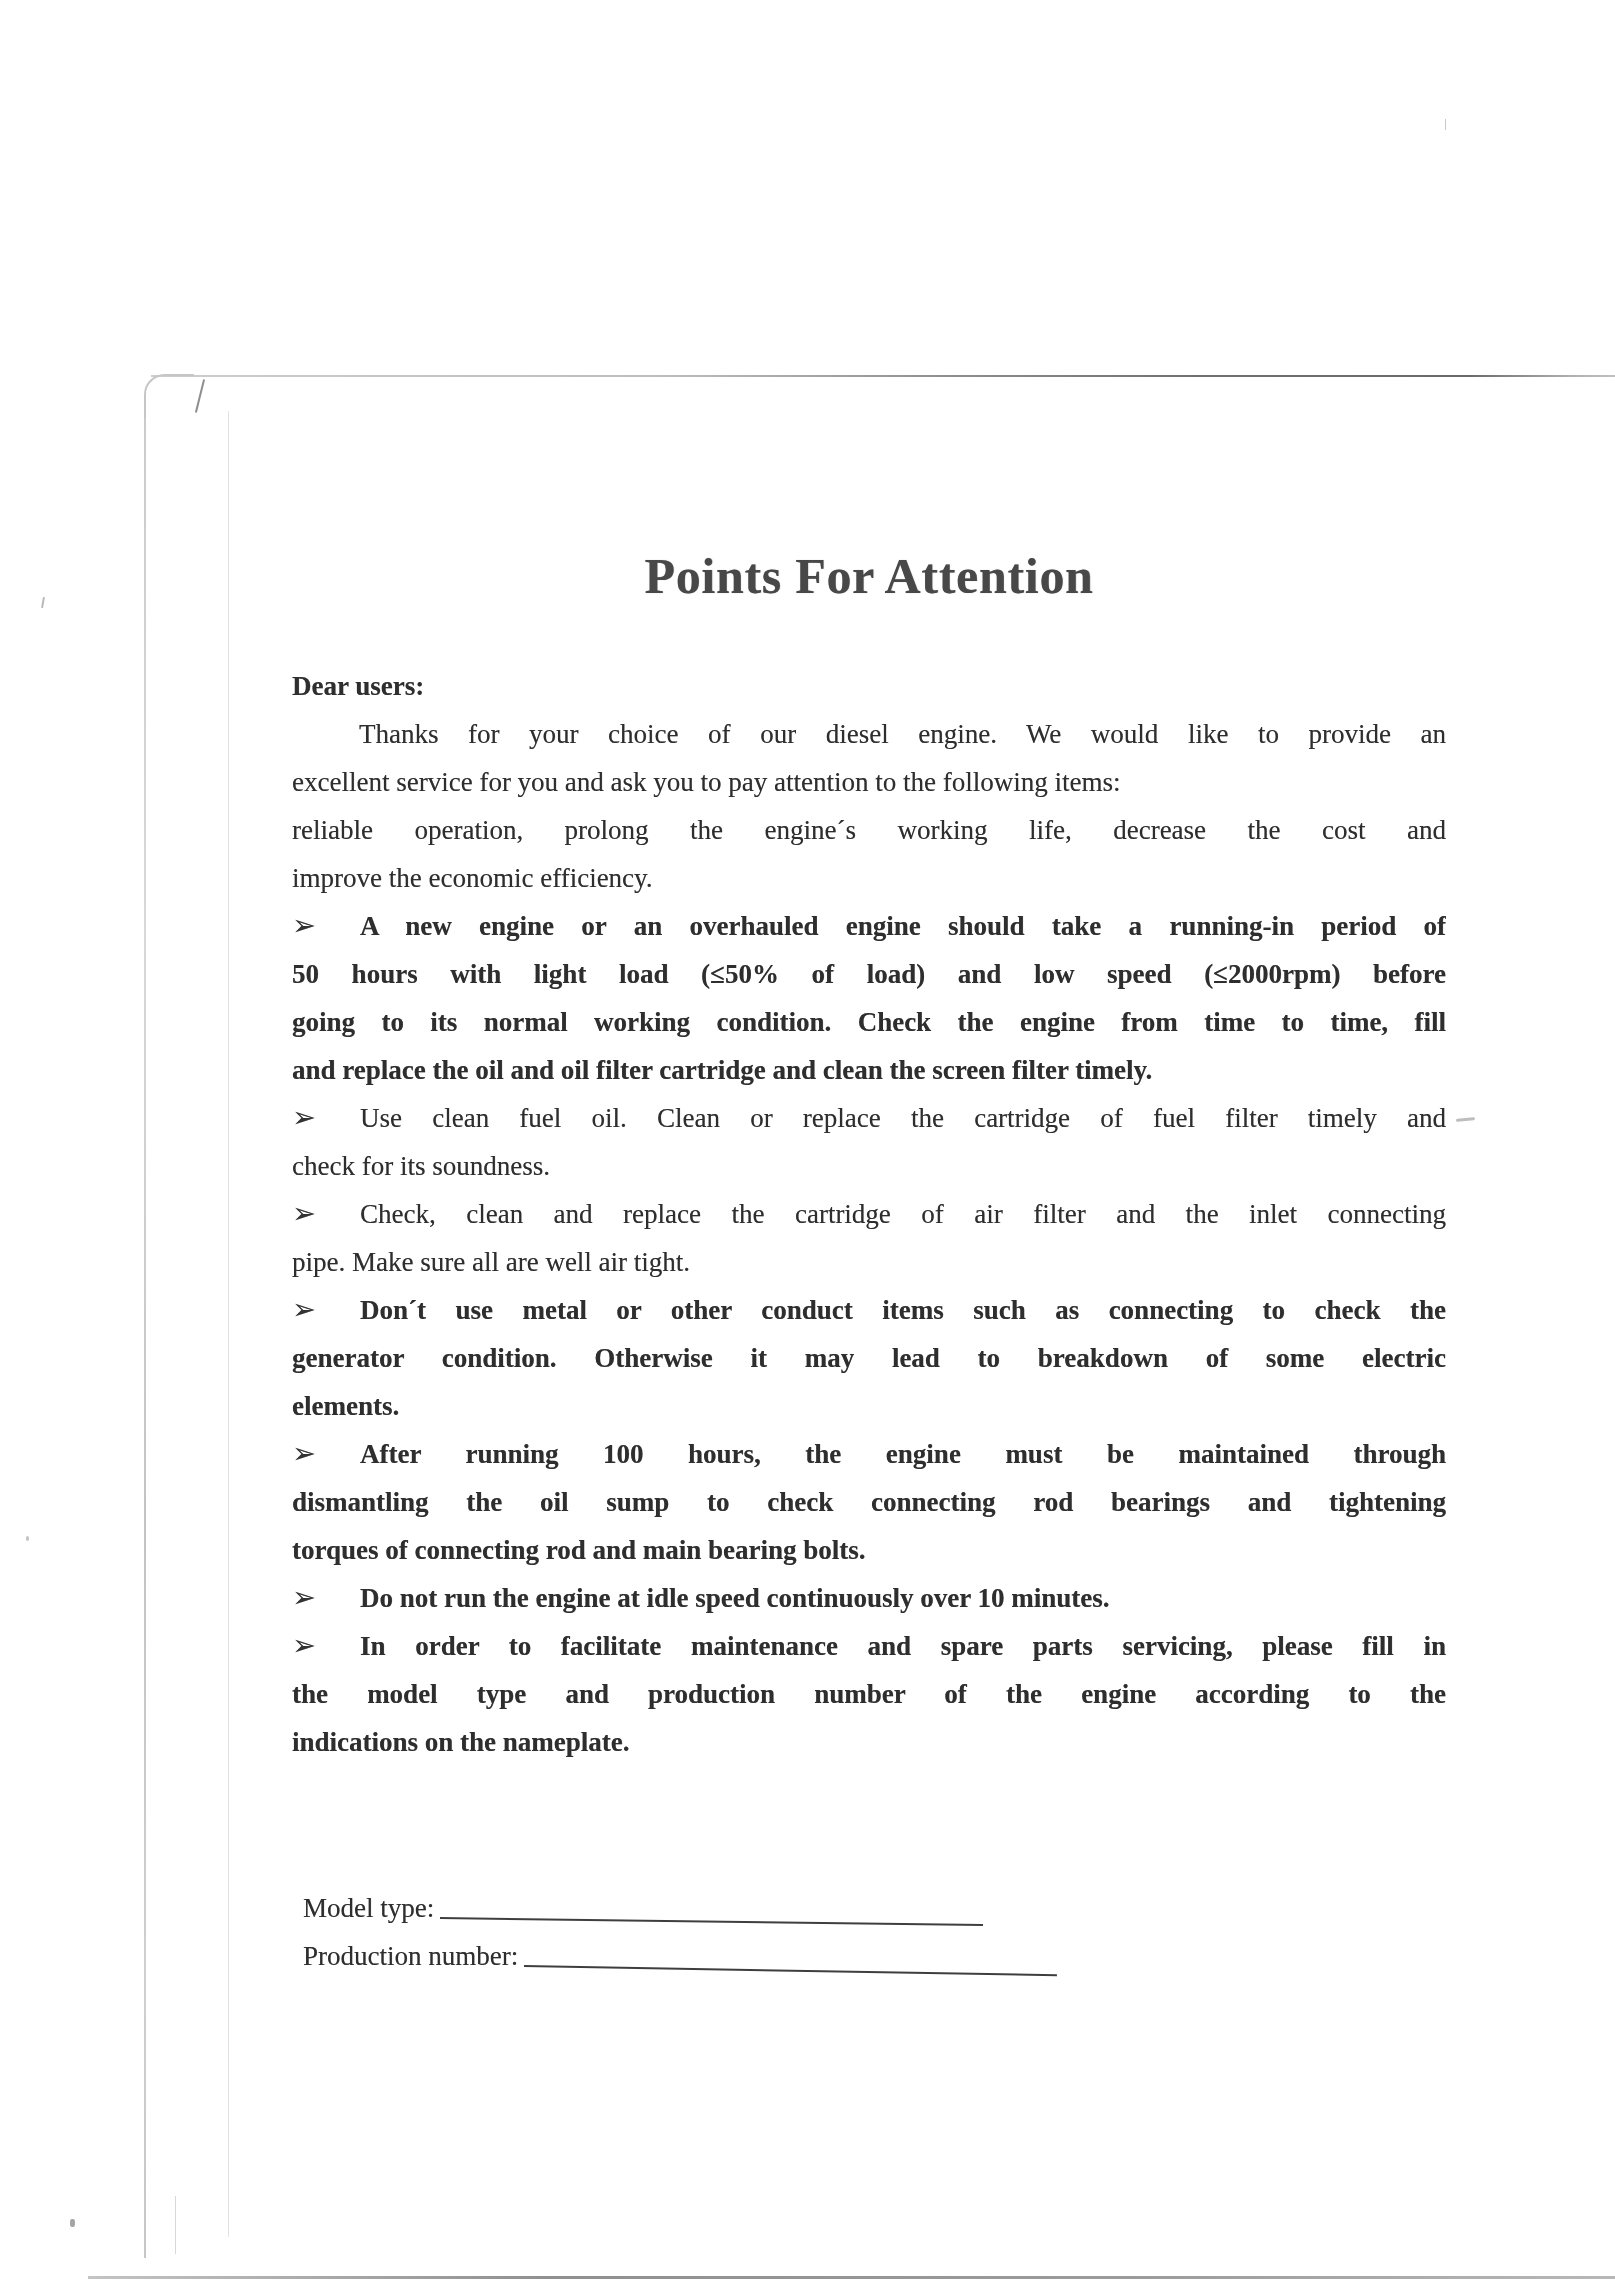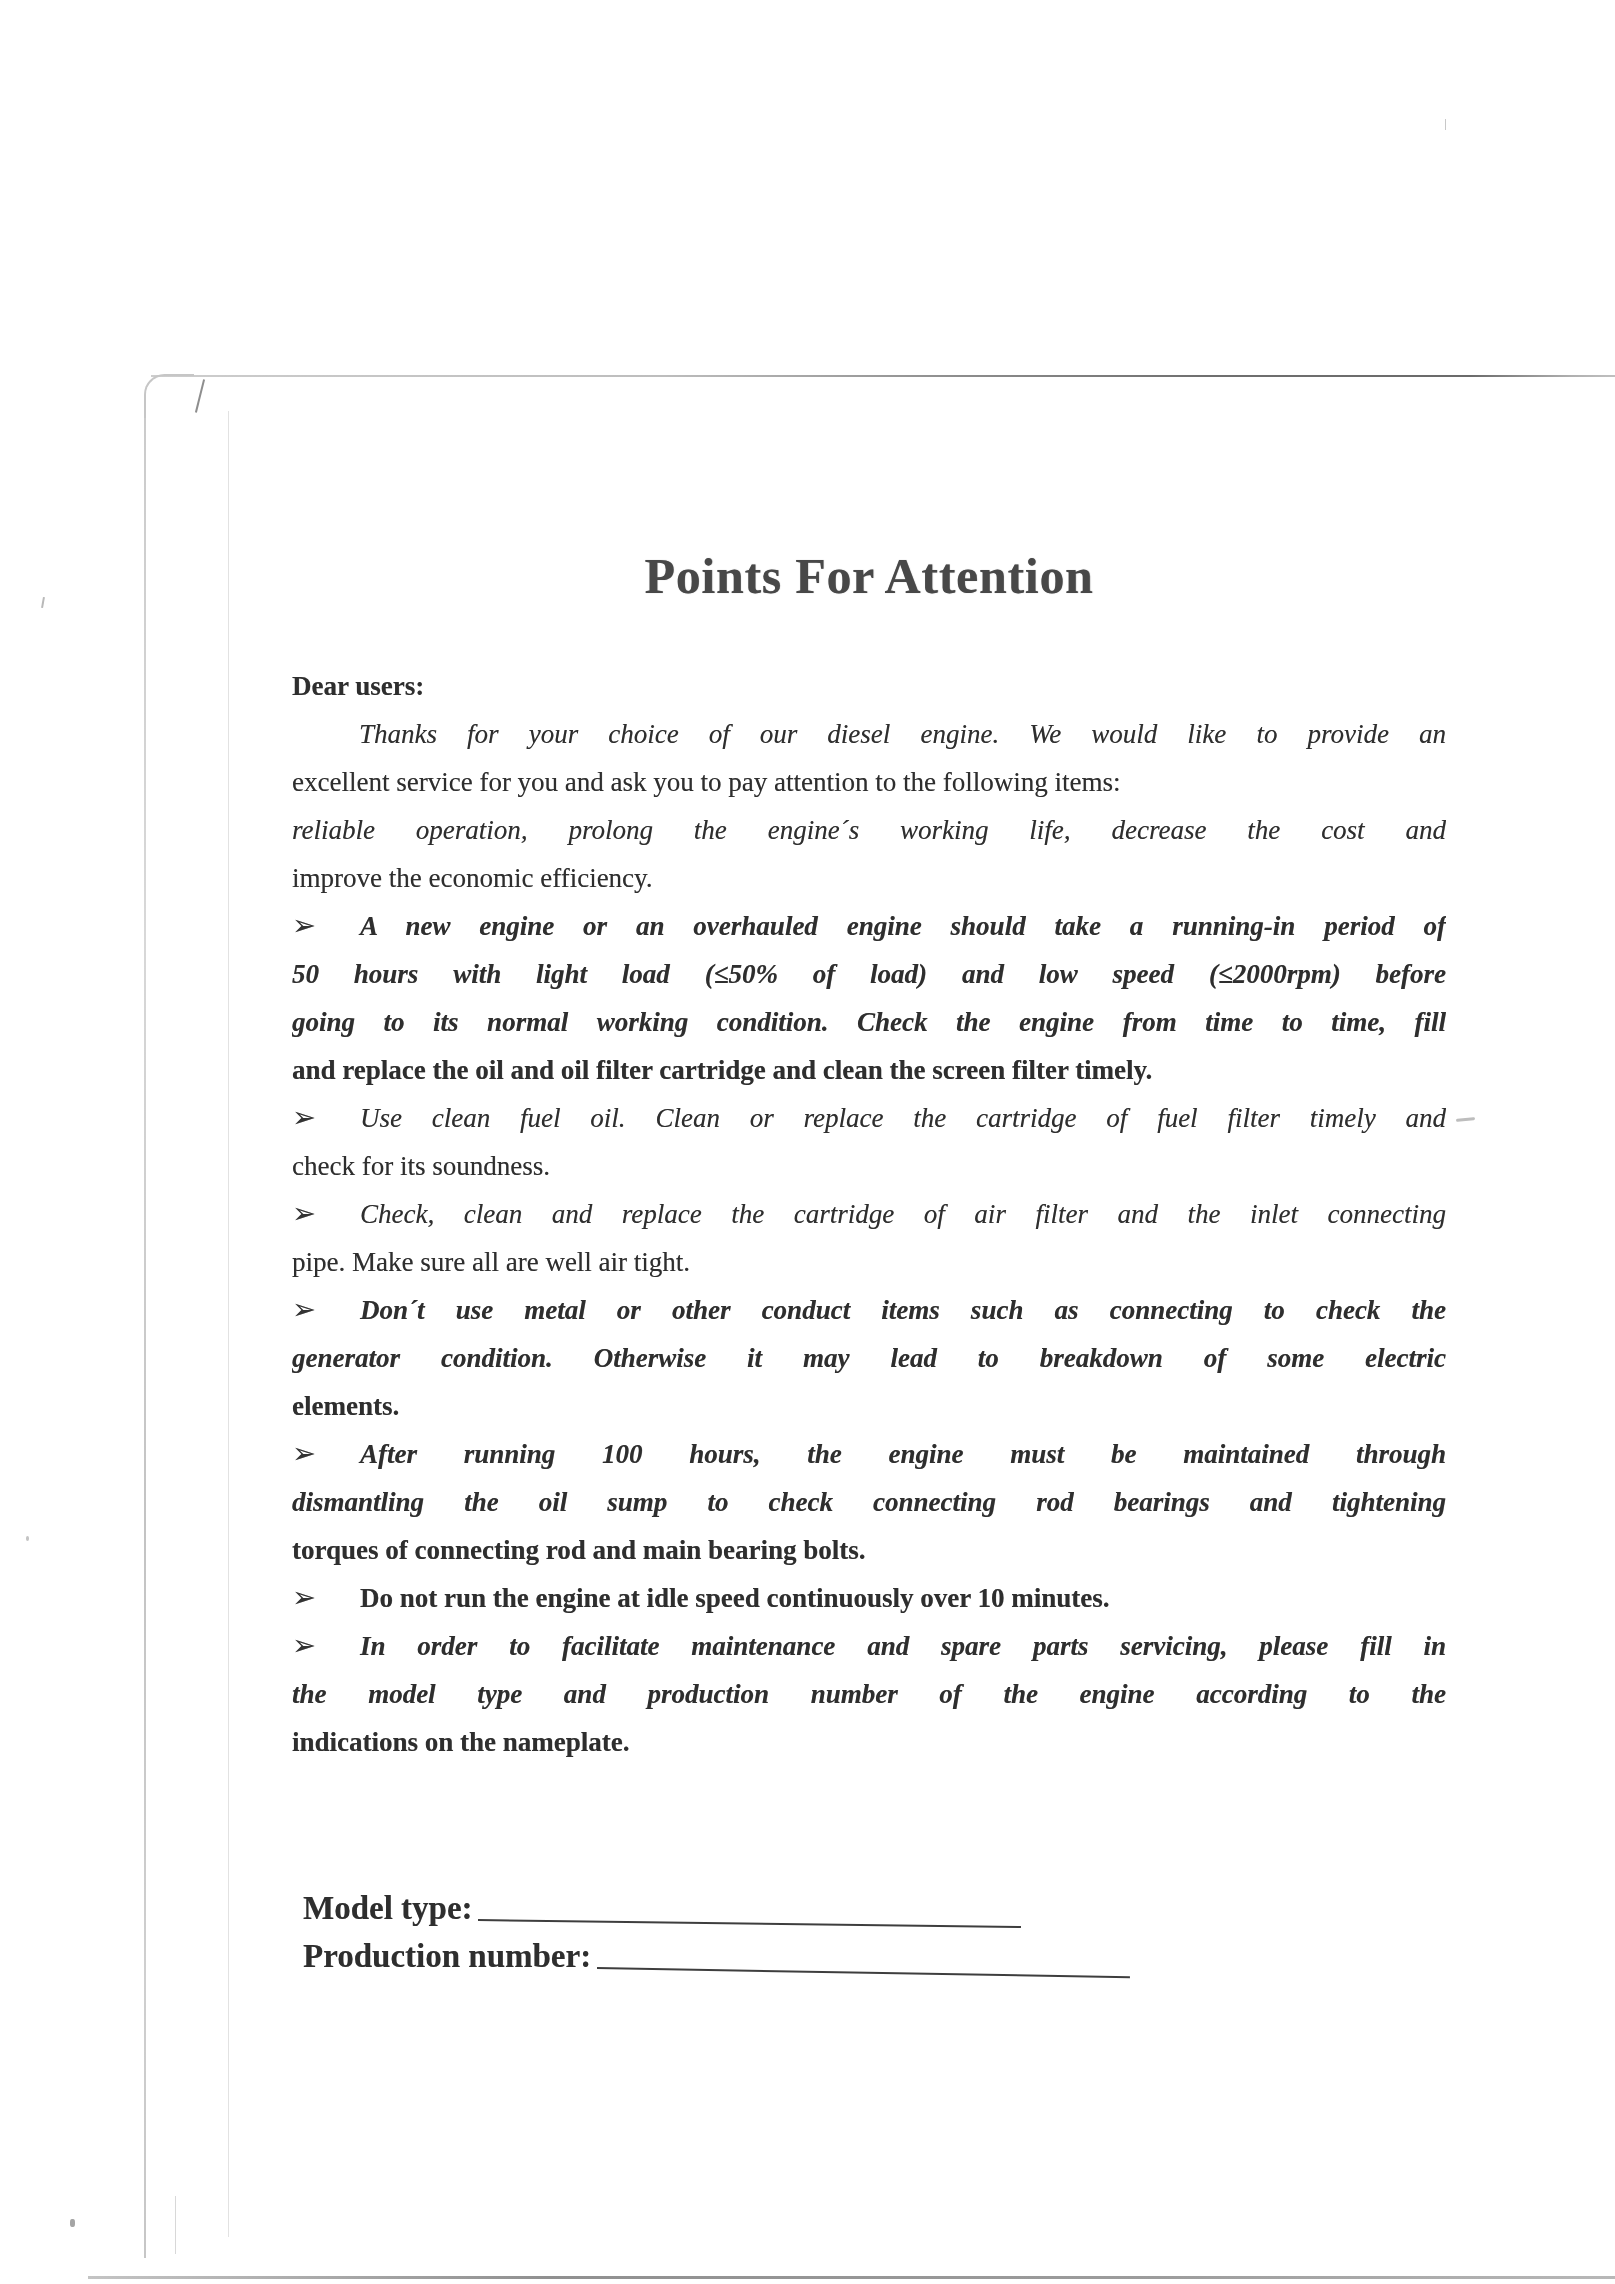--- a/index.html
+++ b/index.html
@@ -25,26 +25,26 @@
   .sp4{left:1445px;top:119px;width:1.4px;height:11px;background:#c8c8c8;}
   .sp5{left:1456px;top:1118px;width:19px;height:2.7px;background:#bdbdbd;border-radius:1.4px;transform:rotate(-6deg);}
 
   
   .title{position:absolute;left:292px;top:542px;width:1154px;text-align:center;
     font-size:50px;font-weight:bold;line-height:68px;color:#484848;letter-spacing:0.7px;
     text-shadow:0.3px 0.3px 0.8px rgba(60,60,60,.55);}
   .flow{position:absolute;left:292px;top:662px;width:1154px;font-size:27px;line-height:48px;
     text-shadow:0.2px 0.2px 0.5px rgba(45,45,45,.45);}
   .ln{height:48px;overflow:hidden;}
-  .jl{text-align:justify;font-style:italic;}
+  .jl{text-align:justify;}
   .jl::after{content:"";display:inline-block;width:100%;height:0;}
   .mk{display:inline-block;width:68px;font-family:"DejaVu Sans",sans-serif;font-size:28.5px;color:#343434;}
   .ind{display:inline-block;width:67px;}
   .para.b .ln, .salutation{font-weight:bold;}
-  .form{position:absolute;left:303px;top:1884px;font-size:33px;line-height:48px;font-weight:bold;
+  .form{position:absolute;left:303px;top:1884px;font-size:27px;line-height:48px;font-weight:normal;
     text-shadow:0.2px 0.2px 0.5px rgba(45,45,45,.45);}
   .frow{height:48px;white-space:nowrap;}
   .ul{display:inline-block;border-bottom:2.7px solid #3e3e3e;height:20.4px;vertical-align:-2.7px;
     margin-left:5.4px;transform-origin:left bottom;}
   .ul-model{width:543px;transform:rotate(0.75deg);}
   .ul-prod{width:533px;transform:rotate(1deg);}
 </style>
 </head>
 <body>
 

